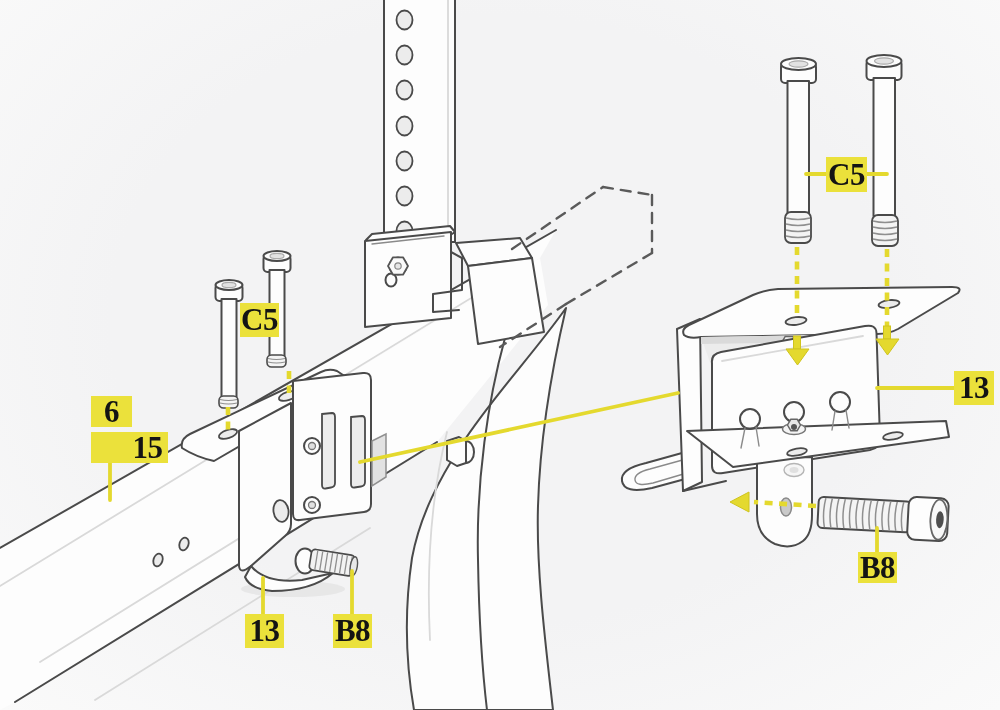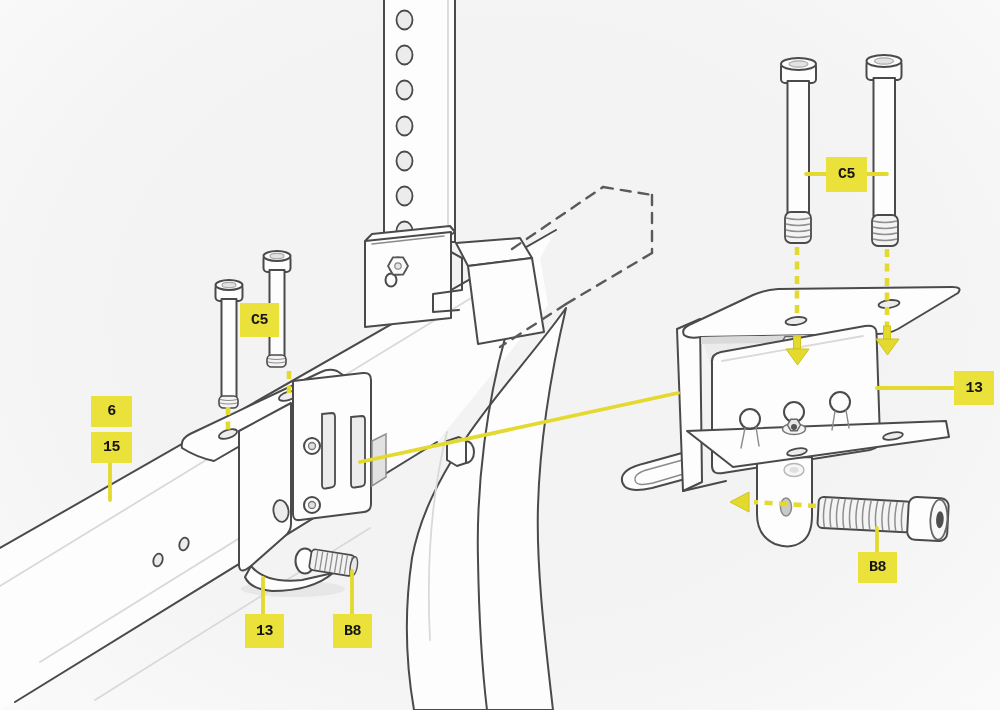--- a/index.html
+++ b/index.html
@@ -22,22 +22,22 @@
   .thin{stroke:#8a8a8a;stroke-width:1.4;fill:none;stroke-linecap:round;}
   .faint{stroke:#d9d9d9;stroke-width:1.8;fill:none;stroke-linecap:round;}
   .hole{stroke:var(--ink);stroke-width:1.8;fill:#ececec;}
   .hidden-edge{stroke:#5a5a5a;stroke-width:2.4;fill:none;stroke-dasharray:10 8;stroke-linecap:round;}
   .yl{stroke:var(--leader);stroke-width:3.8;fill:none;stroke-linecap:round;}
   .yld{stroke:var(--leader);stroke-width:4.6;fill:none;stroke-dasharray:8 6.5;stroke-linecap:butt;}
   .yar{fill:var(--leader);stroke:#cfc41e;stroke-width:1;}
   .plabel{
     position:absolute;display:flex;align-items:center;justify-content:center;
     background:var(--label-bg);color:var(--label-fg);
-    font-weight:700;font-size:15px;letter-spacing:-0.5px;
-    font-family:Liberation Mono, monospace;user-select:none;
+    font-weight:700;font-size:31px;letter-spacing:-0.5px;
+    font-family:Liberation Serif, serif;user-select:none;
   }
 </style>
 </head>
 <body>
 
 <div class="stage">
 <svg width="1000" height="710" viewBox="0 0 1000 710">
 
   <g>
     <polygon points="0,548 556,230 540,258 0,586" fill="#fdfdfd"></polygon>
@@ -271,21 +271,21 @@
     <g>
       <polygon class="yar" points="730,502 749,492 749,512"></polygon>
     </g>
   </g>
 </svg>
 
 <div class="plabel" style="left:240px;top:303px;width:39px;height:34px;">C5</div>
 
 <div class="plabel" style="left:91px;top:396px;width:41px;height:31px;">6</div>
 
-<div class="plabel" style="left:91px;top:432px;width:41px;height:31px;">15</div>
+<div class="plabel" style="left:91px;top:432px;width:41px;height:31px;padding-left:36px;">15</div>
 
 <div class="plabel" style="left:245px;top:614px;width:39px;height:34px;">13</div>
 
 <div class="plabel" style="left:333px;top:614px;width:39px;height:34px;">B8</div>
 
 <div class="plabel" style="left:826px;top:157px;width:41px;height:35px;">C5</div>
 
 <div class="plabel" style="left:954px;top:371px;width:40px;height:34px;">13</div>
 
 <div class="plabel" style="left:858px;top:552px;width:39px;height:31px;">B8</div>

